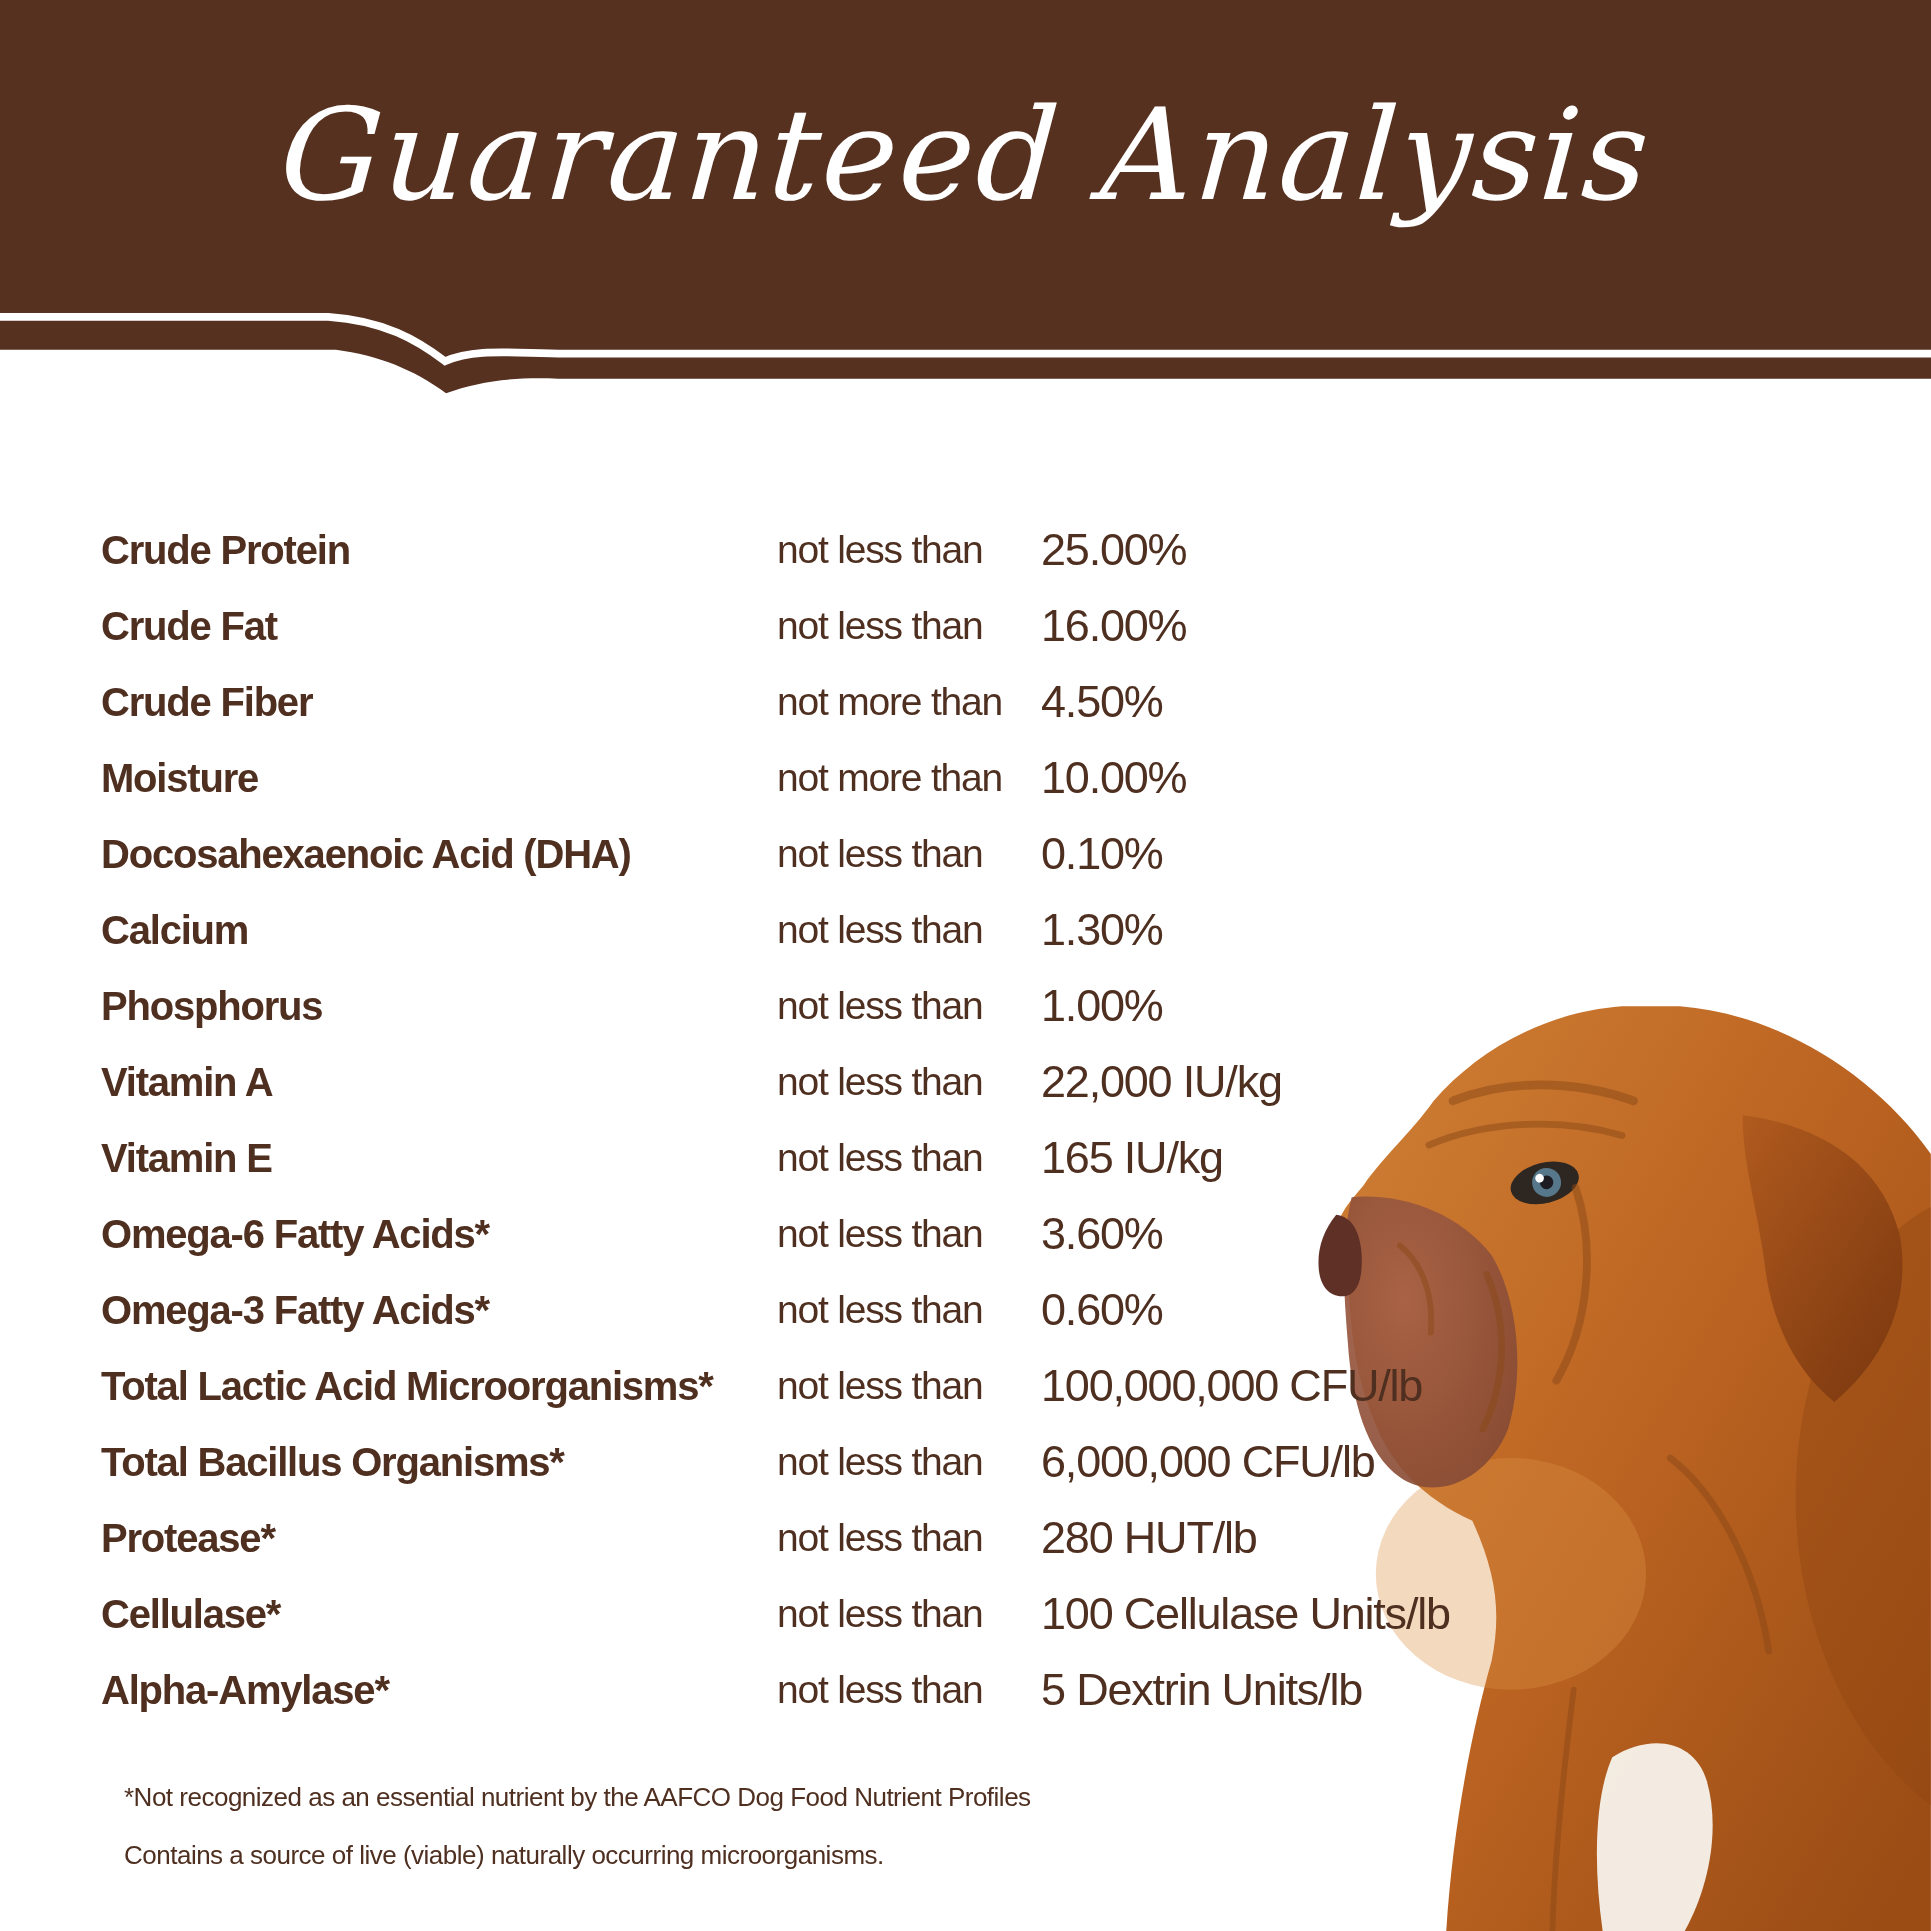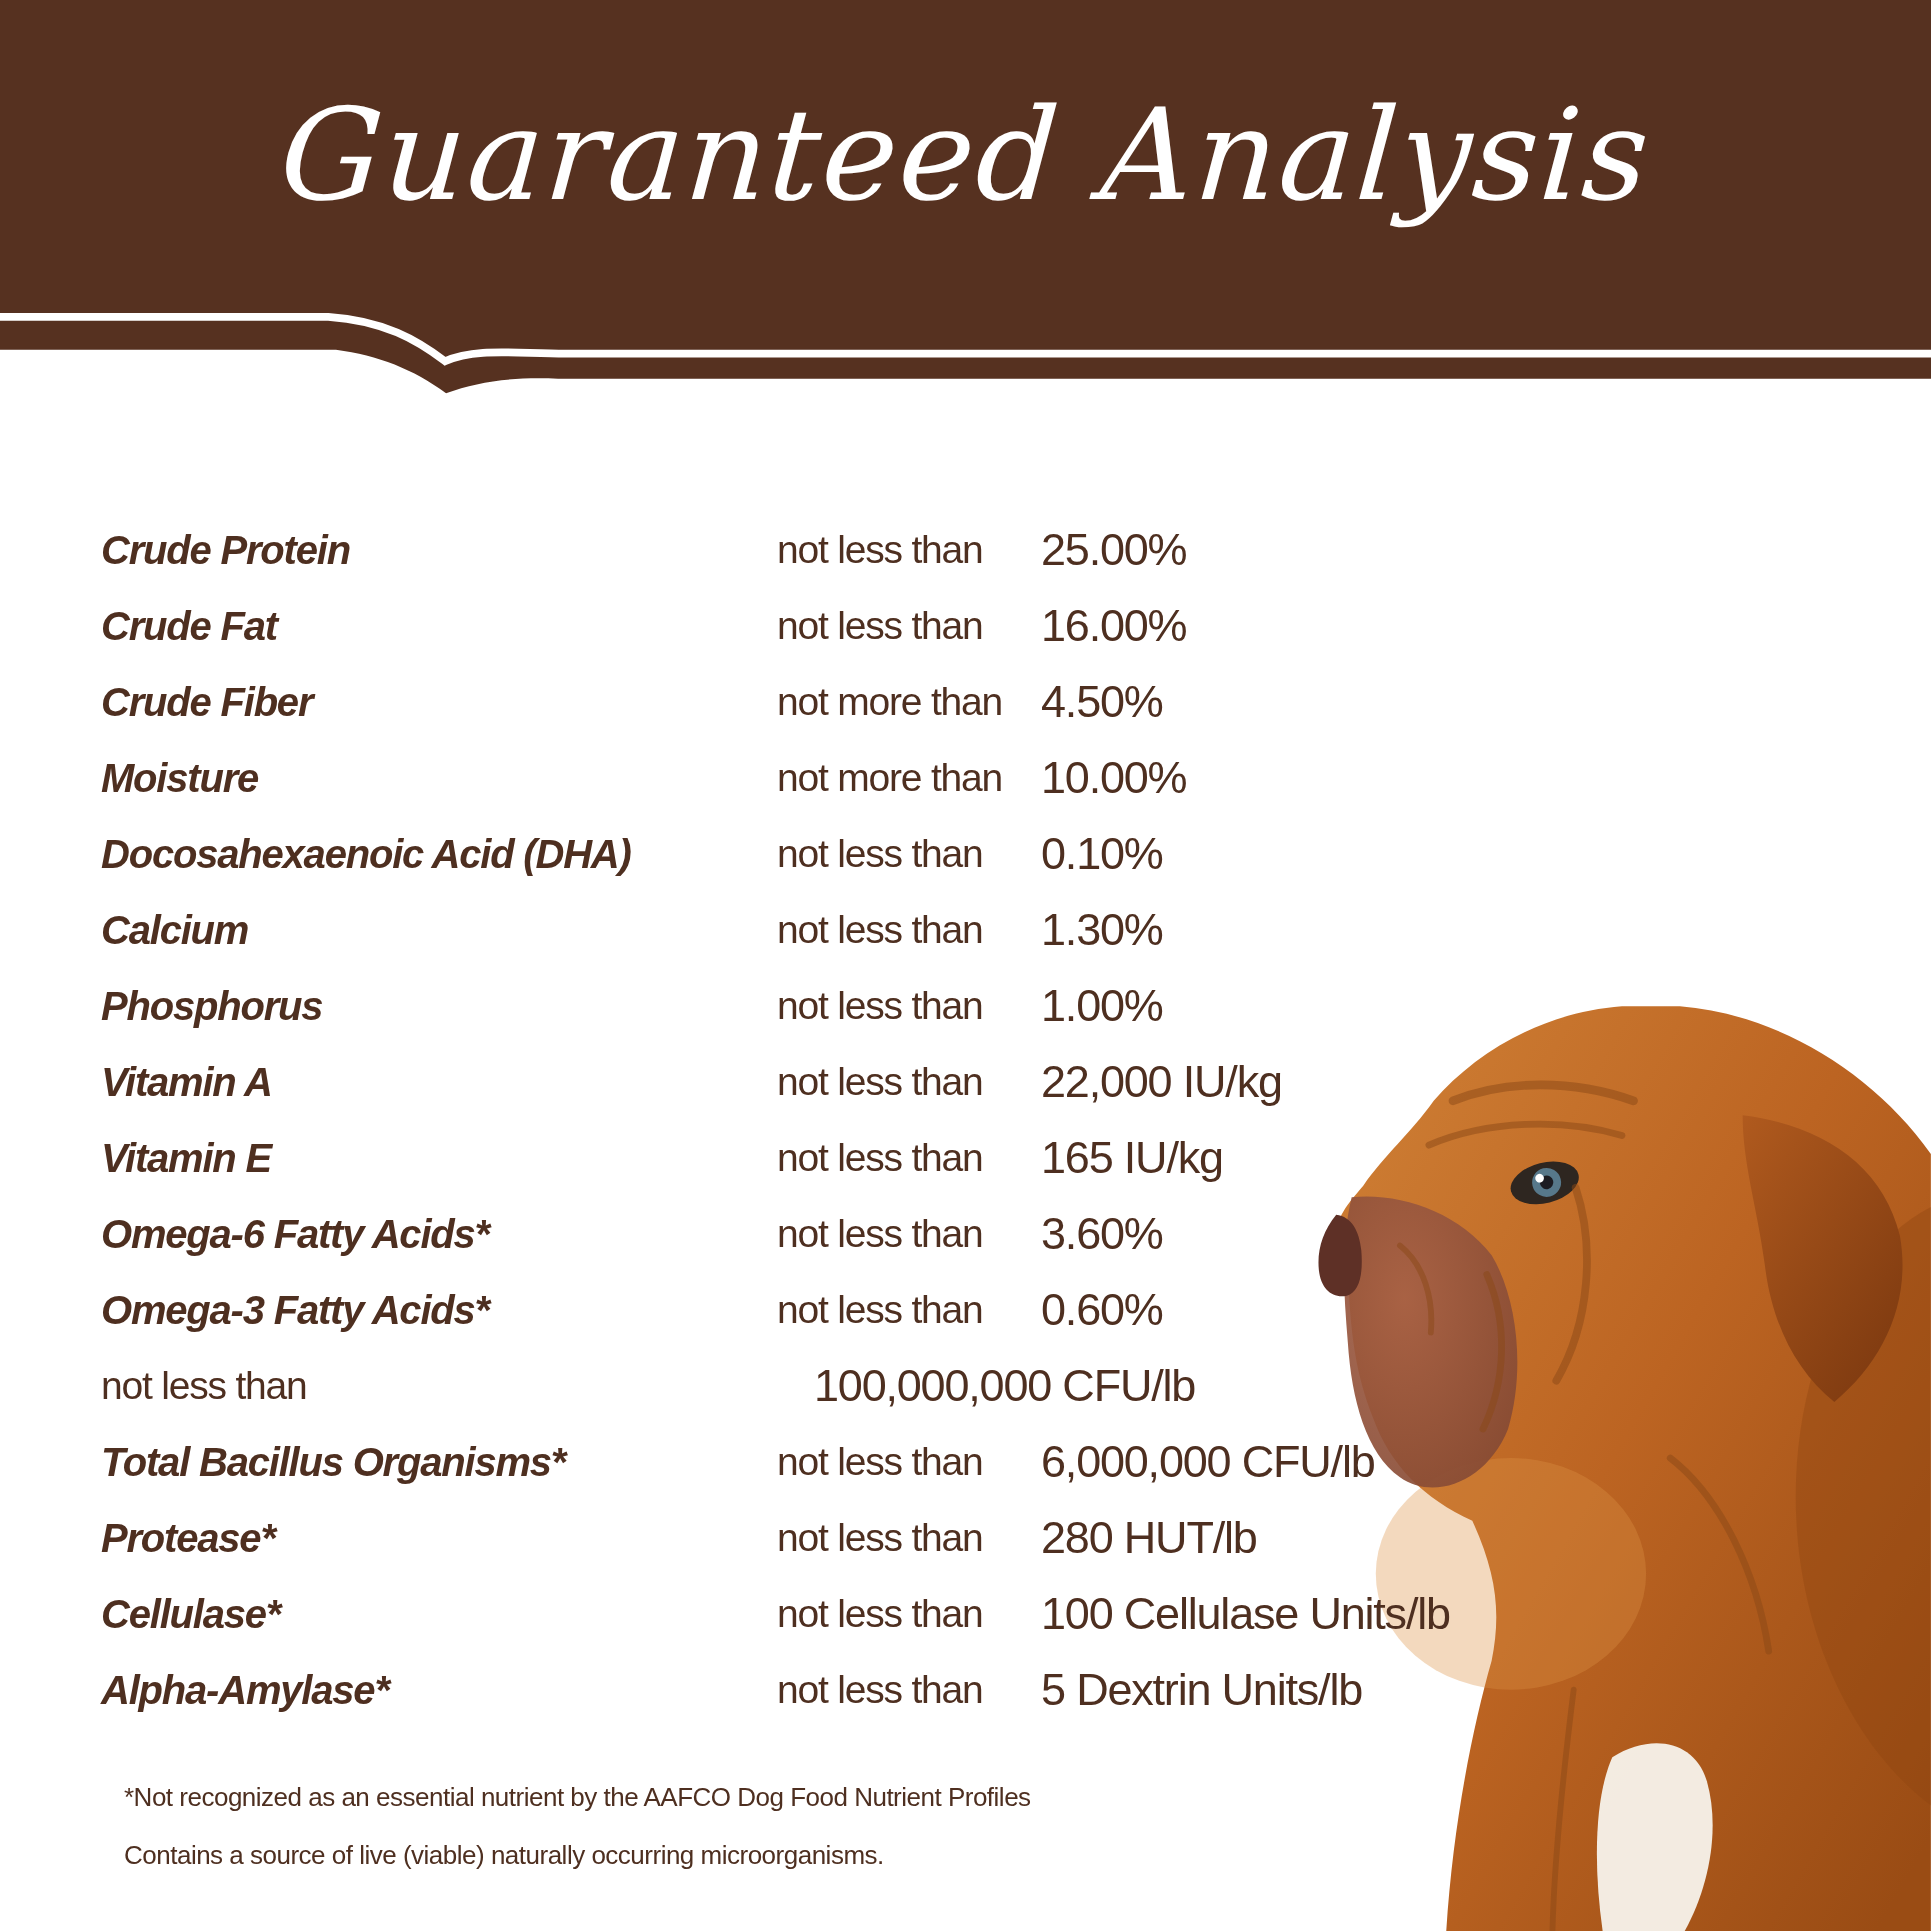--- a/index.html
+++ b/index.html
@@ -16,21 +16,21 @@
     font-size:127px;line-height:1.5;color:#ffffff;letter-spacing:1.9px;
     transform:skewX(-4deg);
   }
   
   .ga-table{position:absolute;left:101px;top:512px;width:1448px;z-index:3;}
   .row{
     display:grid;grid-template-columns:676px 227px 1fr;
     height:76px;align-items:center;
   }
   .nut{
-    font-weight:700;font-size:40px;letter-spacing:-1.2px;white-space:nowrap;font-style:italic;
+    font-weight:700;font-size:40px;letter-spacing:-1.2px;white-space:nowrap;
   }
   .cond{
     font-weight:400;font-size:39px;letter-spacing:-1.2px;text-align:left;white-space:nowrap;
   }
   .val{
     font-weight:400;font-size:45px;letter-spacing:-1.2px;padding-left:37px;white-space:nowrap;
   }
   
   .footnotes{position:absolute;left:124px;top:1784px;z-index:3;}
   .footnote{font-size:26px;letter-spacing:-0.5px;line-height:1.0;}
@@ -192,20 +192,21 @@
       <span class="val">3.60%</span>
     </div>
 
     <div class="row">
       <span class="nut">Omega-3 Fatty Acids*</span>
       <span class="cond">not less than</span>
       <span class="val">0.60%</span>
     </div>
 
     <div class="row">
+      <span class="nut">Total Lactic Acid Microorganisms*</span>
       <span class="cond">not less than</span>
       <span class="val">100,000,000 CFU/lb</span>
     </div>
 
     <div class="row">
       <span class="nut">Total Bacillus Organisms*</span>
       <span class="cond">not less than</span>
       <span class="val">6,000,000 CFU/lb</span>
     </div>
 

